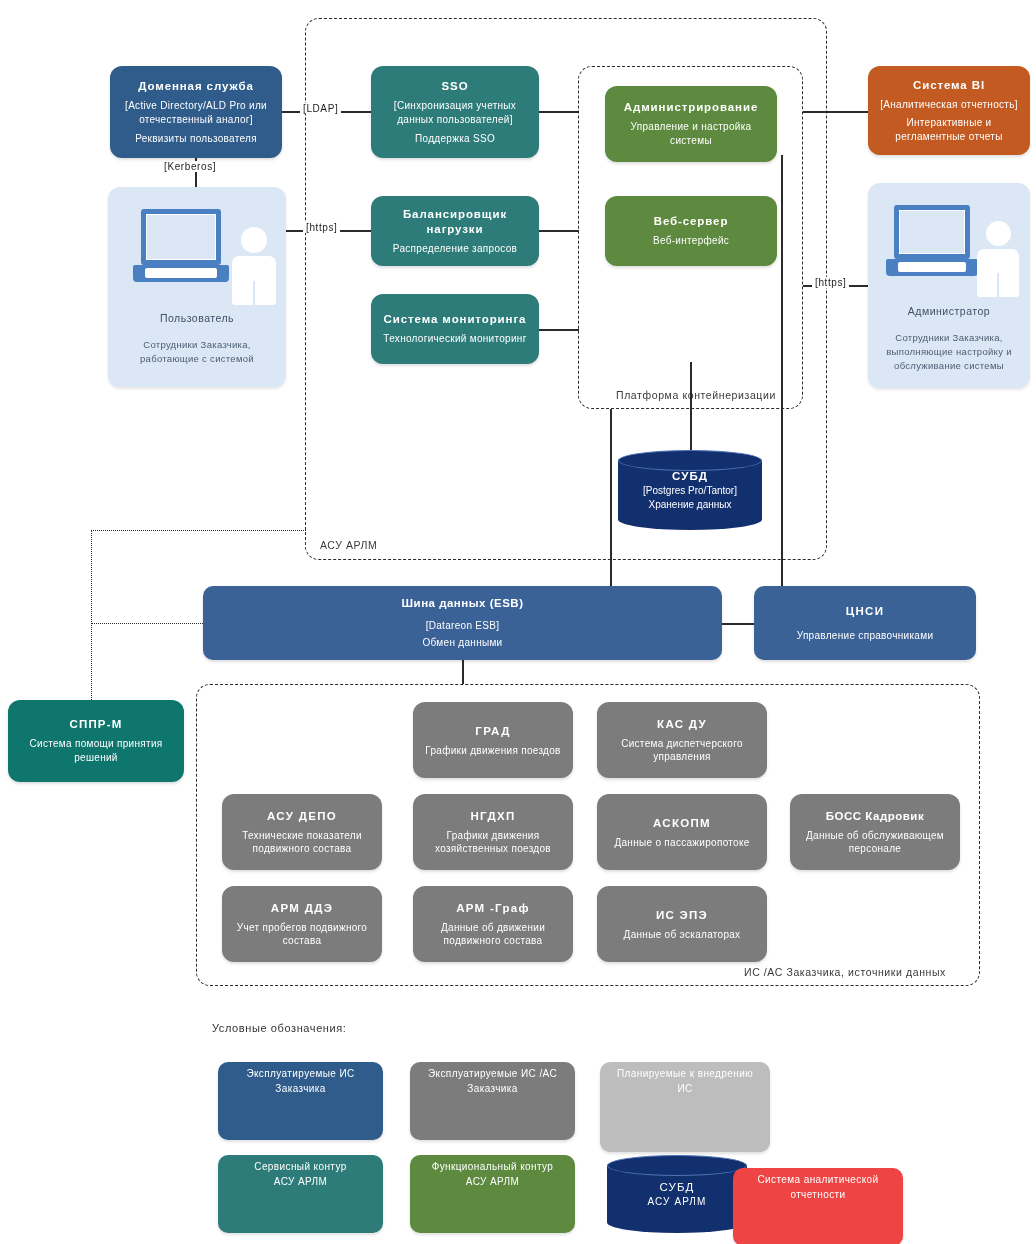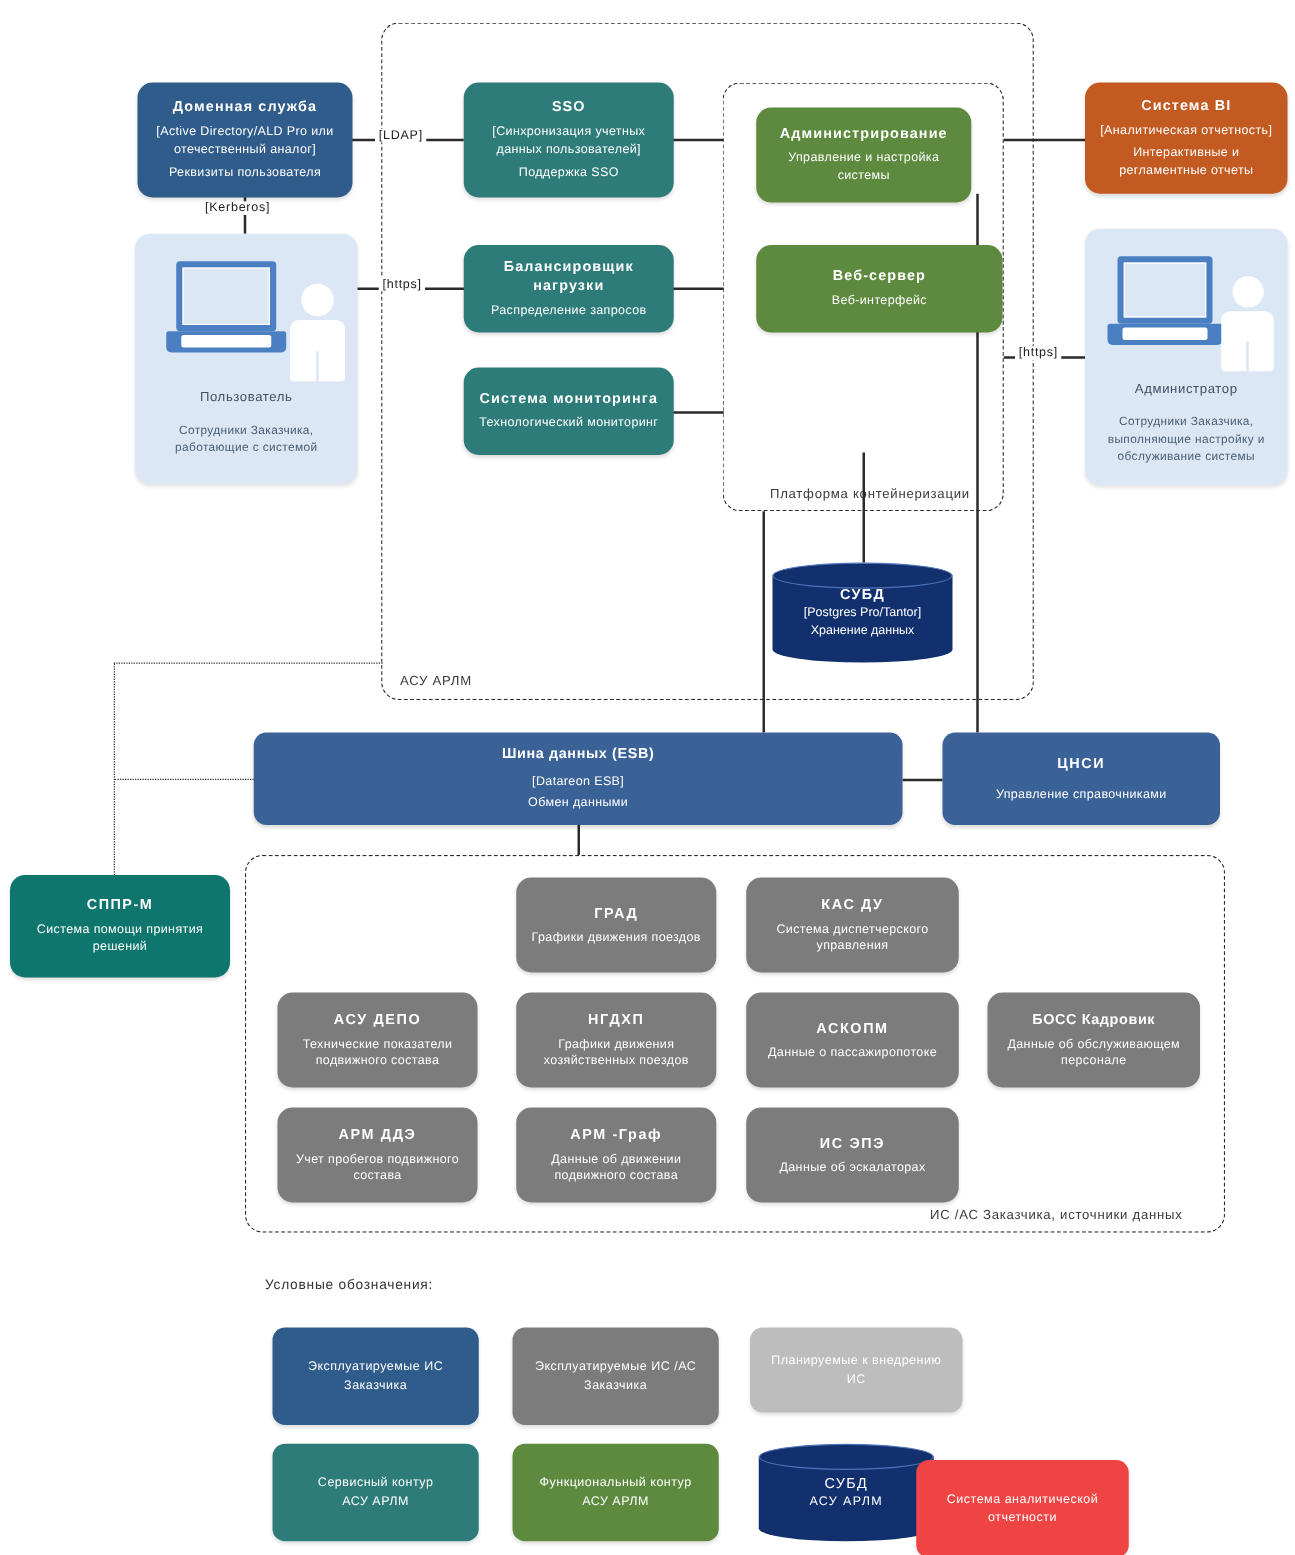--- a/index.html
+++ b/index.html
@@ -118,21 +118,21 @@
   .laptop-base-in{position:absolute;background:#ffffff;border-radius:2px;}
   .person-head{position:absolute;background:#ffffff;border-radius:50%;}
   .person-body{position:absolute;background:#ffffff;border-radius:7px 7px 3px 3px;}
   .person-legs{position:absolute;background:#dce7f5;width:2.5px;}
   .actor-name{position:absolute;width:100%;text-align:center;font-size:10.5px;color:#3f5166;letter-spacing:.5px;}
   .actor-desc{position:absolute;width:100%;text-align:center;font-size:9.5px;color:#4a5d72;line-height:14px;letter-spacing:.3px;}
 
   .legend-title{position:absolute;font-size:11px;color:#333;letter-spacing:.6px;}
   .legend-box{
     position:absolute;box-sizing:border-box;border-radius:10px;
-    display:flex;flex-direction:column;align-items:center;justify-content:center;
+    display:flex;flex-direction:column;align-items:center;
     text-align:center;color:#fff;font-size:10px;line-height:15px;letter-spacing:.4px;
     box-shadow:0 2px 3px rgba(0,0,0,.12);padding:4px 6px;
   }
 </style>
 </head>
 <body>
 
 <div id="stage">
 
   <div class="dashcon" style="left:305px;top:18px;width:522px;height:542px;"></div>
@@ -198,21 +198,21 @@
     <div class="ttl">Система мониторинга</div>
     <div class="sub">Технологический мониторинг</div>
   </div>
 
   <div class="box green" style="left:605px;top:86px;width:172px;height:76px;">
     <div class="ttl">Администрирование</div>
     <div class="sub">Управление и настройка</div>
     <div class="sub">системы</div>
   </div>
 
-  <div class="box green" style="left:605px;top:196px;width:197px;height:70px;">
+  <div class="box green" style="left:605px;top:196px;width:172px;height:70px;">
     <div class="ttl">Веб-сервер</div>
     <div class="sub">Веб-интерфейс</div>
   </div>
 
 
   <div class="box orange" style="left:868px;top:66px;width:162px;height:89px;">
     <div class="ttl">Система BI</div>
     <div class="sub">[Аналитическая отчетность]</div>
     <div class="sub" style="margin-top:4px;">Интерактивные и</div>
     <div class="sub">регламентные отчеты</div>
@@ -342,21 +342,21 @@
   <div class="legend-box" style="left:218px;top:1062px;width:165px;height:78px;background:#2f5c8a;">
     <div>Эксплуатируемые ИС</div>
     <div>Заказчика</div>
   </div>
 
   <div class="legend-box" style="left:410px;top:1062px;width:165px;height:78px;background:#7c7c7c;">
     <div>Эксплуатируемые ИС /АС</div>
     <div>Заказчика</div>
   </div>
 
-  <div class="legend-box" style="left:600px;top:1062px;width:170px;height:68px;background:#bdbdbd;">
+  <div class="legend-box" style="left:600px;top:1062px;width:170px;height:90px;background:#bdbdbd;">
     <div>Планируемые к внедрению</div>
     <div>ИС</div>
   </div>
 
   <div class="legend-box" style="left:218px;top:1155px;width:165px;height:78px;background:#2e7c79;">
     <div>Сервисный контур</div>
     <div>АСУ АРЛМ</div>
   </div>
 
   <div class="legend-box" style="left:410px;top:1155px;width:165px;height:78px;background:#5d8a3e;">

